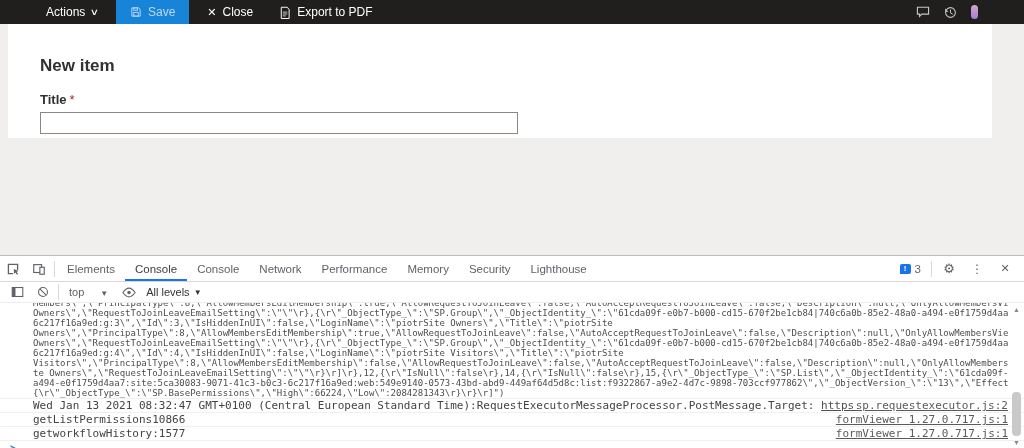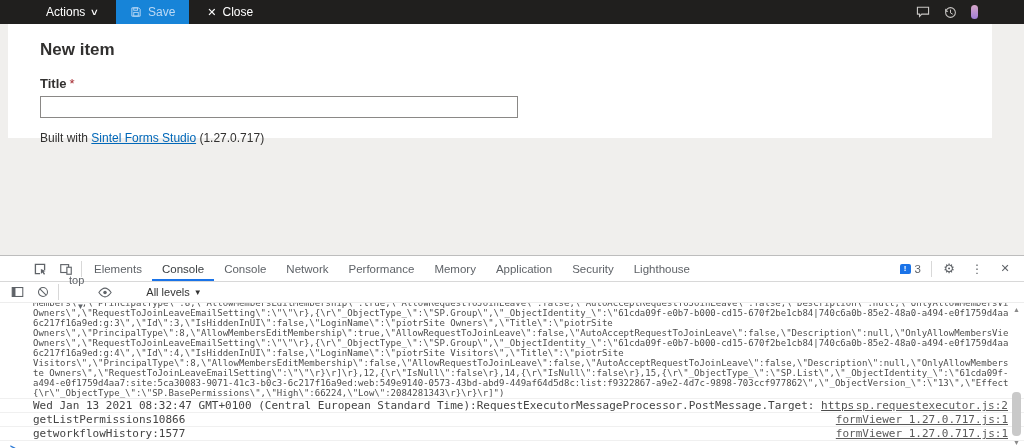--- a/index.html
+++ b/index.html
@@ -15,48 +15,48 @@
   .tb-close{margin-left:8px;}
   .tb-export{margin-left:6px;}
   .tb-spacer{flex:1;}
   .tb-icons{display:flex;align-items:center;gap:14px;margin-right:46px;}
   .tb-icon{display:flex;align-items:center;color:#c8c6c4;cursor:pointer;}
   .attach-pill{width:7px;height:14px;border-radius:3.5px;background:linear-gradient(#d7a6c8,#9f7ed6);}
   .chev{font-size:9px;transform:scaleX(1.4);display:inline-block;}
 
   
   .form-panel{position:absolute;top:24px;left:8px;width:984px;height:114px;background:#ffffff;}
-  .form-inner{padding:16px 0 0 32px;color:#323130;}
+  .form-inner{padding:16px 0 0 32px;color:#323130;margin-top:16px;}
   .form-title{font-size:17px;font-weight:600;margin:0 0 16px 0;}
   .field-label{font-size:13px;font-weight:600;margin-bottom:5px;}
   .req{color:#a4262c;margin-left:3px;font-weight:400;}
   .title-input{width:464px;height:20px;border:1px solid #8a8886;background:#fff;outline:none;font-size:12px;padding:0 6px;display:block;}
   .form-footer{margin-top:13px;font-size:12px;color:#323130;}
   .form-footer a{color:#0067b8;text-decoration:underline;cursor:pointer;}
 
   
   .devtools{position:absolute;top:255px;left:0;width:1024px;height:193px;background:#fff;border-top:1px solid #bdbdbd;box-sizing:border-box;color:#5f6368;}
-  .dt-tabbar{height:25px;display:flex;align-items:center;border-bottom:1px solid #d8d8d8;font-size:11.5px;background:#fff;padding-left:27px;}
+  .dt-tabbar{height:25px;display:flex;align-items:center;border-bottom:1px solid #d8d8d8;font-size:11.5px;background:#fff;}
   .dt-iconbtn{display:flex;align-items:center;justify-content:center;width:26px;height:24px;cursor:pointer;color:#5f6368;}
   .dt-sep{width:1px;height:16px;background:#d8d8d8;margin:0 2px;}
   .dt-tab{padding:0 10px;height:25px;display:flex;align-items:center;cursor:pointer;box-sizing:border-box;}
   .dt-tab.active{color:#3c4043;border-bottom:2px solid #1a73e8;padding-top:2px;}
   .dt-right{margin-left:auto;display:flex;align-items:center;gap:2px;padding-right:6px;}
   .issues{display:flex;align-items:center;gap:4px;padding:0 6px;cursor:pointer;}
   .issues-badge{width:11px;height:10px;background:#1a73e8;border-radius:2px 2px 2px 0;color:#fff;font-size:8px;line-height:10px;text-align:center;font-weight:700;}
   .dt-gear{font-size:13px;}
   .dt-kebab{font-size:12px;}
   .dt-x{font-size:11px;}
 
   .dt-toolbar{height:20px;display:flex;align-items:center;border-bottom:1px solid #ededed;font-size:11px;padding-left:4px;}
-  .ctx-select{display:flex;align-items:flex-end;gap:16px;padding:0 8px;cursor:pointer;flex-direction:column;}
+  .ctx-select{display:flex;align-items:flex-end;gap:16px;padding:0 8px;cursor:pointer;}
   .ctx-caret{font-size:8px;}
   .filter-input{width:300px;height:14px;border:1px solid #d8d8d8;border-radius:2px;margin-left:10px;font-size:10.5px;padding:0 5px;outline:none;color:#333;}
   .filter-input::placeholder{color:#9a9a9a;}
-  .levels{display:flex;align-items:center;gap:4px;margin-left:28px;color:#333;cursor:pointer;}
+  .levels{display:flex;align-items:center;gap:4px;margin-left:4px;color:#333;cursor:pointer;}
 
   .dt-messages{position:relative;height:147px;overflow:hidden;}
   .console-block{margin-top:-5px;padding-left:33px;}
   .console-line{font-family:"DejaVu Sans Mono",monospace;font-size:9px;line-height:10px;white-space:pre;overflow:hidden;color:#4d4d4d;width:975px;}
   .log-row{display:flex;align-items:center;height:13px;border-top:1px solid #f0f0f0;font-family:"DejaVu Sans Mono",monospace;font-size:11px;color:#434343;}
   .log-text{padding-left:33px;white-space:nowrap;overflow:hidden;}
   .log-link{color:#4d4d4d;text-decoration:underline;white-space:nowrap;cursor:pointer;}
   .log-source{margin-left:auto;padding-right:16px;color:#5a5a5a;text-decoration:underline;white-space:nowrap;cursor:pointer;}
   .prompt-row{border-top:1px solid #f0f0f0;height:14px;display:flex;align-items:center;}
   .prompt-chevron{color:#2c7ad6;font-weight:700;font-size:10px;padding-left:10px;transform:scaleY(1.2);}
@@ -88,20 +88,29 @@
               <rect x="5" y="8.5" width="6" height="5" fill="none" stroke="currentColor" stroke-width="1.2"></rect>
               <rect x="5" y="2.5" width="5" height="3.2" fill="none" stroke="currentColor" stroke-width="1.2"></rect>
             </svg>
         </span>
         <span>Save</span>
       </div>
       <div class="tb-btn tb-close">
         <span class="glyph">✕</span>
         <span>Close</span>
       </div>
+      <div class="tb-btn tb-export">
+        <span class="glyph">
+          <svg width="12" height="13" viewBox="0 0 16 17">
+              <path d="M3 1.5h8l2.5 3v12h-10.5z" fill="none" stroke="currentColor" stroke-width="1.3"></path>
+              <path d="M5 8h6M5 10.5h6M5 13h4" stroke="currentColor" stroke-width="1"></path>
+            </svg>
+        </span>
+        <span>Export to PDF</span>
+      </div>
     </div>
     <div class="tb-spacer"></div>
     <div class="tb-icons">
       <span class="tb-icon">
         <svg width="14" height="12" viewBox="0 0 16 14">
             <path d="M1.5 1.5h13v8h-8l-2.5 2.5v-2.5h-2.5z" fill="none" stroke="currentColor" stroke-width="1.3"></path>
           </svg>
       </span>
       <span class="tb-icon">
         <svg width="13" height="13" viewBox="0 0 16 16">
@@ -114,23 +123,20 @@
         <span class="attach-pill"></span>
       </span>
     </div>
   </div>
 
   <div class="form-panel">
     <div class="form-inner">
       <div class="form-title">New item</div>
       <div class="field-label"><span>Title</span><span class="req">*</span></div>
       <input class="title-input" type="text" value="" style="">
-      <div class="form-footer">
-        <span>Built with </span><a>Sintel Forms Studio</a><span> (1.27.0.717)</span>
-      </div>
     </div>
   </div>
 
   <div class="devtools">
 
     <div class="dt-tabbar">
       <div class="dt-iconbtn">
         <svg width="14" height="14" viewBox="0 0 16 16">
             <path d="M2 2h12v7h-1.5V3.5h-9v9H8V14H2z" fill="currentColor"></path>
             <path d="M9 8l5.5 2.2-2.3 1 1.6 2.6-1.3.8-1.6-2.6-1.9 1.7z" fill="currentColor"></path>
@@ -142,21 +148,20 @@
             <rect x="9" y="6" width="5" height="8" fill="#fff" stroke="currentColor" stroke-width="1.3"></rect>
           </svg>
       </div>
       <div class="dt-sep"></div>
       <div class="dt-tab">Elements</div>
       <div class="dt-tab active">Console</div>
       <div class="dt-tab">Console</div>
       <div class="dt-tab">Network</div>
       <div class="dt-tab">Performance</div>
       <div class="dt-tab">Memory</div>
-      <div class="dt-tab">Application</div>
       <div class="dt-tab">Security</div>
       <div class="dt-tab">Lighthouse</div>
       <div class="dt-right">
         <div class="issues">
           <span class="issues-badge">!</span>
           <span>3</span>
         </div>
         <div class="dt-sep"></div>
         <div class="dt-iconbtn dt-gear">⚙</div>
         <div class="dt-iconbtn dt-kebab">⋮</div>

